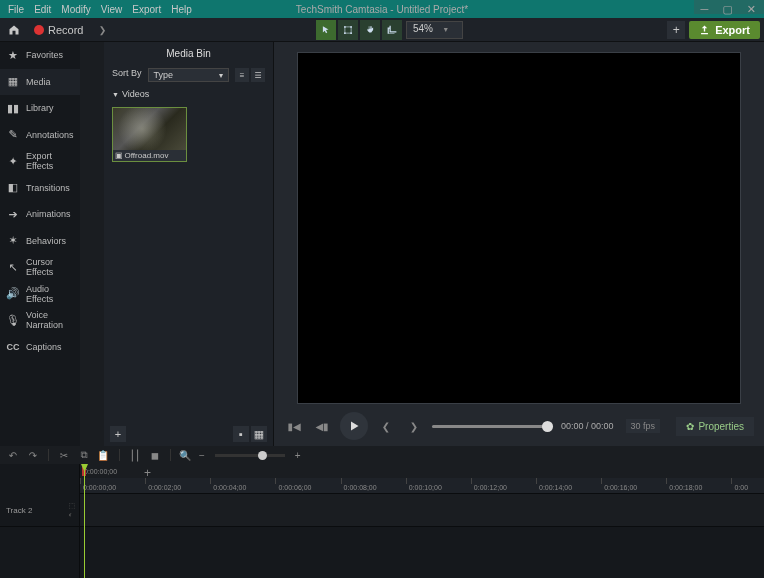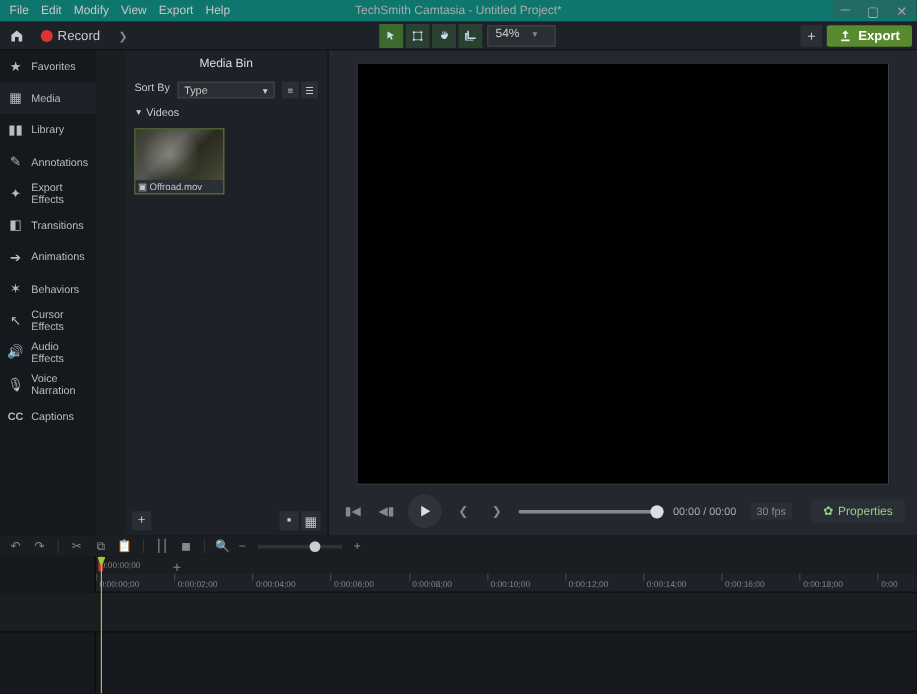--- a/index.html
+++ b/index.html
@@ -292,18 +292,25 @@
         <div class="tl-tick" style="left: 260.571px;">0:00:08;00</div>
         <div class="tl-tick" style="left: 325.714px;">0:00:10;00</div>
         <div class="tl-tick" style="left: 390.857px;">0:00:12;00</div>
         <div class="tl-tick" style="left: 456px;">0:00:14;00</div>
         <div class="tl-tick" style="left: 521.143px;">0:00:16;00</div>
         <div class="tl-tick" style="left: 586.286px;">0:00:18;00</div>
         <div class="tl-tick" style="left: 651.429px;">0:00</div>
       </div>
     <div class="tl-tracks">
       <div class="track">
+        <div class="track-label">
+            <span>Track 2</span>
+            <div class="track-btns">
+              <span>⬚</span>
+              <span>◐</span>
+            </div>
+          </div>
         <div class="track-area"></div>
       </div>
     </div>
     <div class="tl-gutter"></div>
   </div>
 </div>
 
 </body></html>

